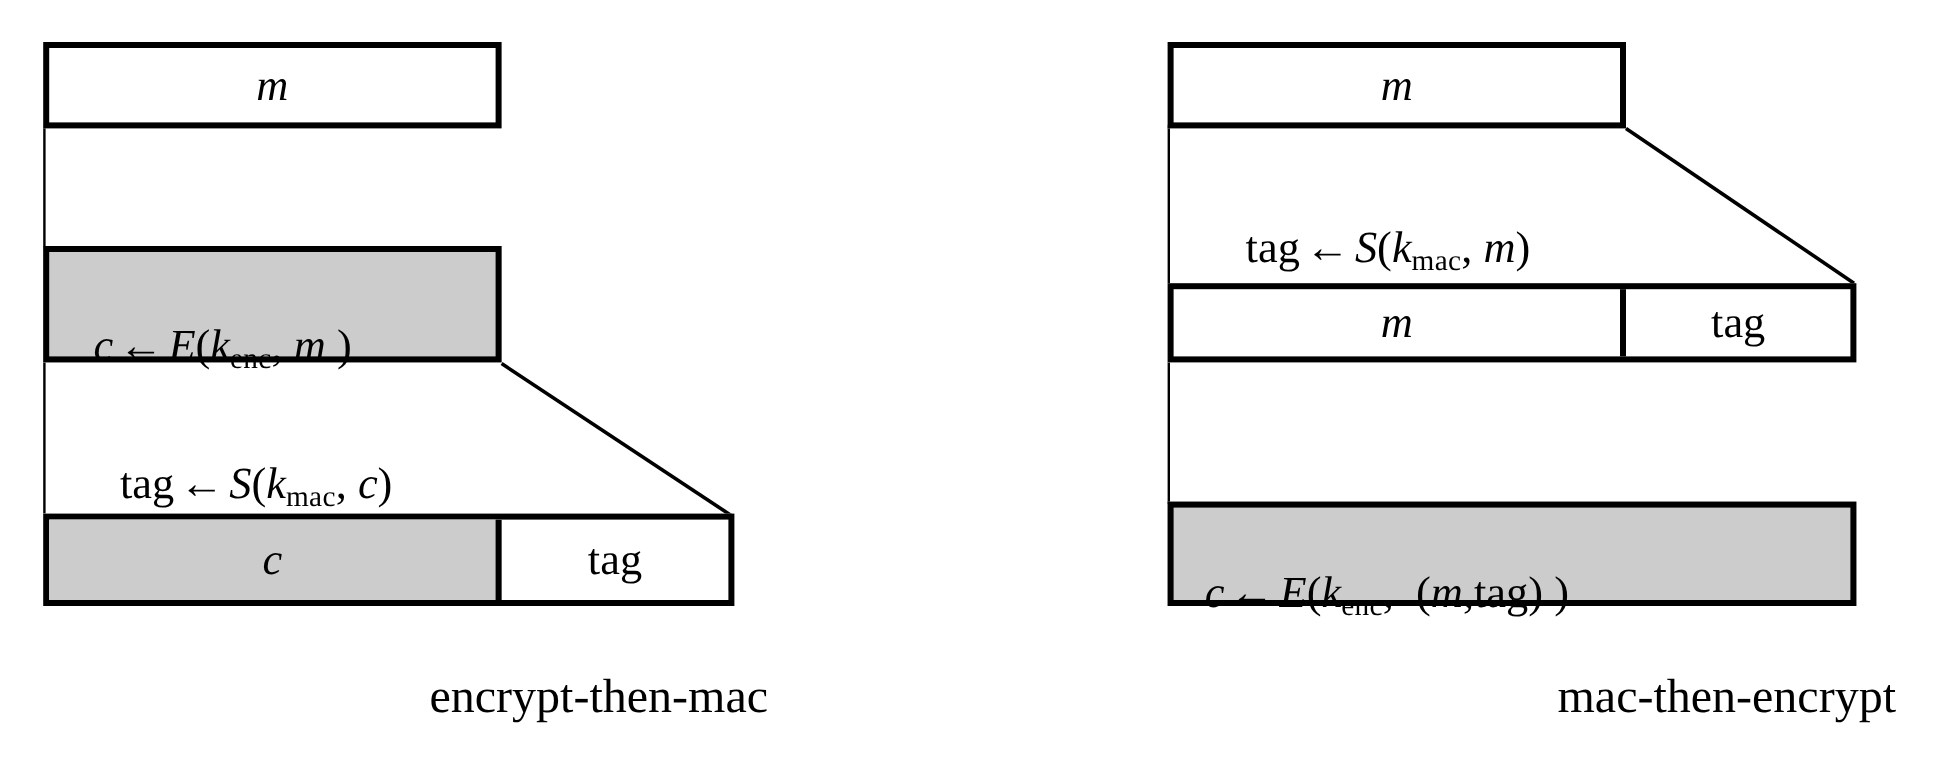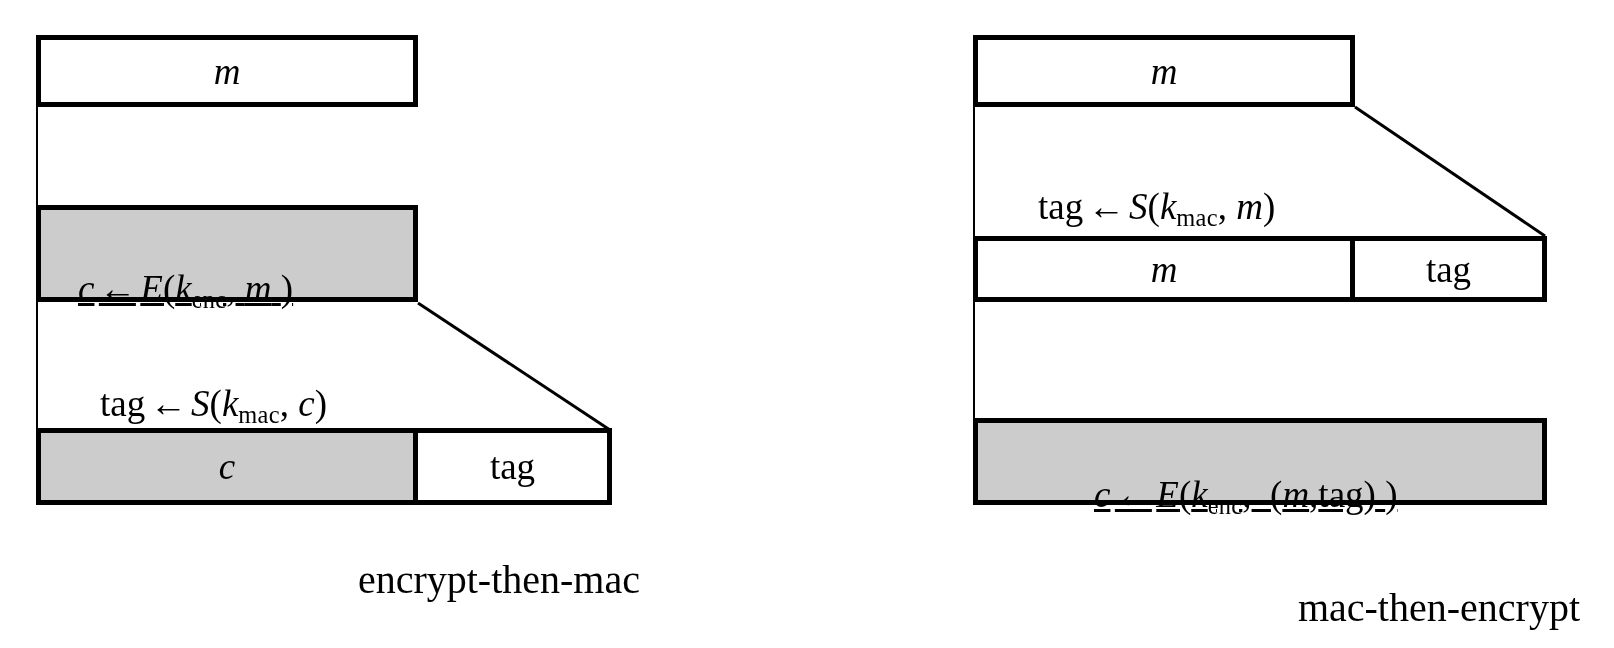--- a/index.html
+++ b/index.html
@@ -121,21 +121,21 @@
   <div>
 
     <div class="rail" style="left:36px; top:104px; height:104px;"></div>
     <div class="rail" style="left:36px; top:302px; height:126px;"></div>
 
     <div class="box" style="left:36px; top:35px; width:382px; height:72px;">
       <span class="label">m</span>
     </div>
 
     <div class="box shaded" style="left:36px; top:205px; width:382px; height:97px;"></div>
-    <div class="formula" style="left:78px; top:237px;text-decoration:underline;">
+    <div class="formula" style="left:78px; top:237px;">
       <span class="var">c</span><span class="arrow">←</span><span class="var">E</span><span class="up">(</span><span class="var">k</span><span class="sub">enc</span><span class="up">,</span>&nbsp;<span class="var">m</span>&nbsp;<span class="up">)</span>
     </div>
 
     <div class="formula" style="left:100px; top:352px;">
       <span class="up">tag</span><span class="arrow">←</span><span class="var">S</span><span class="up">(</span><span class="var">k</span><span class="sub">mac</span><span class="up">,</span>&nbsp;<span class="var">c</span><span class="up">)</span>
     </div>
 
     <svg class="diag" style="left:0px; top:0px; width:1614px; height:648px;">
       <line x1="418" y1="303" x2="610" y2="430"></line>
     </svg>
@@ -172,20 +172,20 @@
     <div class="box split" style="left:973px; top:236px; width:574px; height:66px;">
       <div class="cell divider-right" style="left:0px; width:377px;">
         <span class="label">m</span>
       </div>
       <div class="cell" style="left:377px; right:0px;">
         <span class="label-up">tag</span>
       </div>
     </div>
 
     <div class="box shaded" style="left:973px; top:418px; width:574px; height:87px;"></div>
-    <div class="formula" style="left:1094px; top:443px;text-decoration:underline;">
+    <div class="formula" style="left:1004px; top:443px;">
       <span class="var">c</span><span class="arrow">←</span><span class="var">E</span><span class="up">(</span><span class="var">k</span><span class="sub">enc</span><span class="up">,</span>&nbsp;&nbsp;<span class="up">(</span><span class="var">m</span><span class="up">,</span><span class="up">tag</span><span class="up">)</span>&nbsp;<span class="up">)</span>
     </div>
 
-    <div class="caption" style="left:940px; top:560px; width:640px;margin-top:28px;">mac-then-encrypt</div>
+    <div class="caption" style="left:940px; top:560px; width:640px;">mac-then-encrypt</div>
   </div>
 
 </div>
 
 </body></html>

